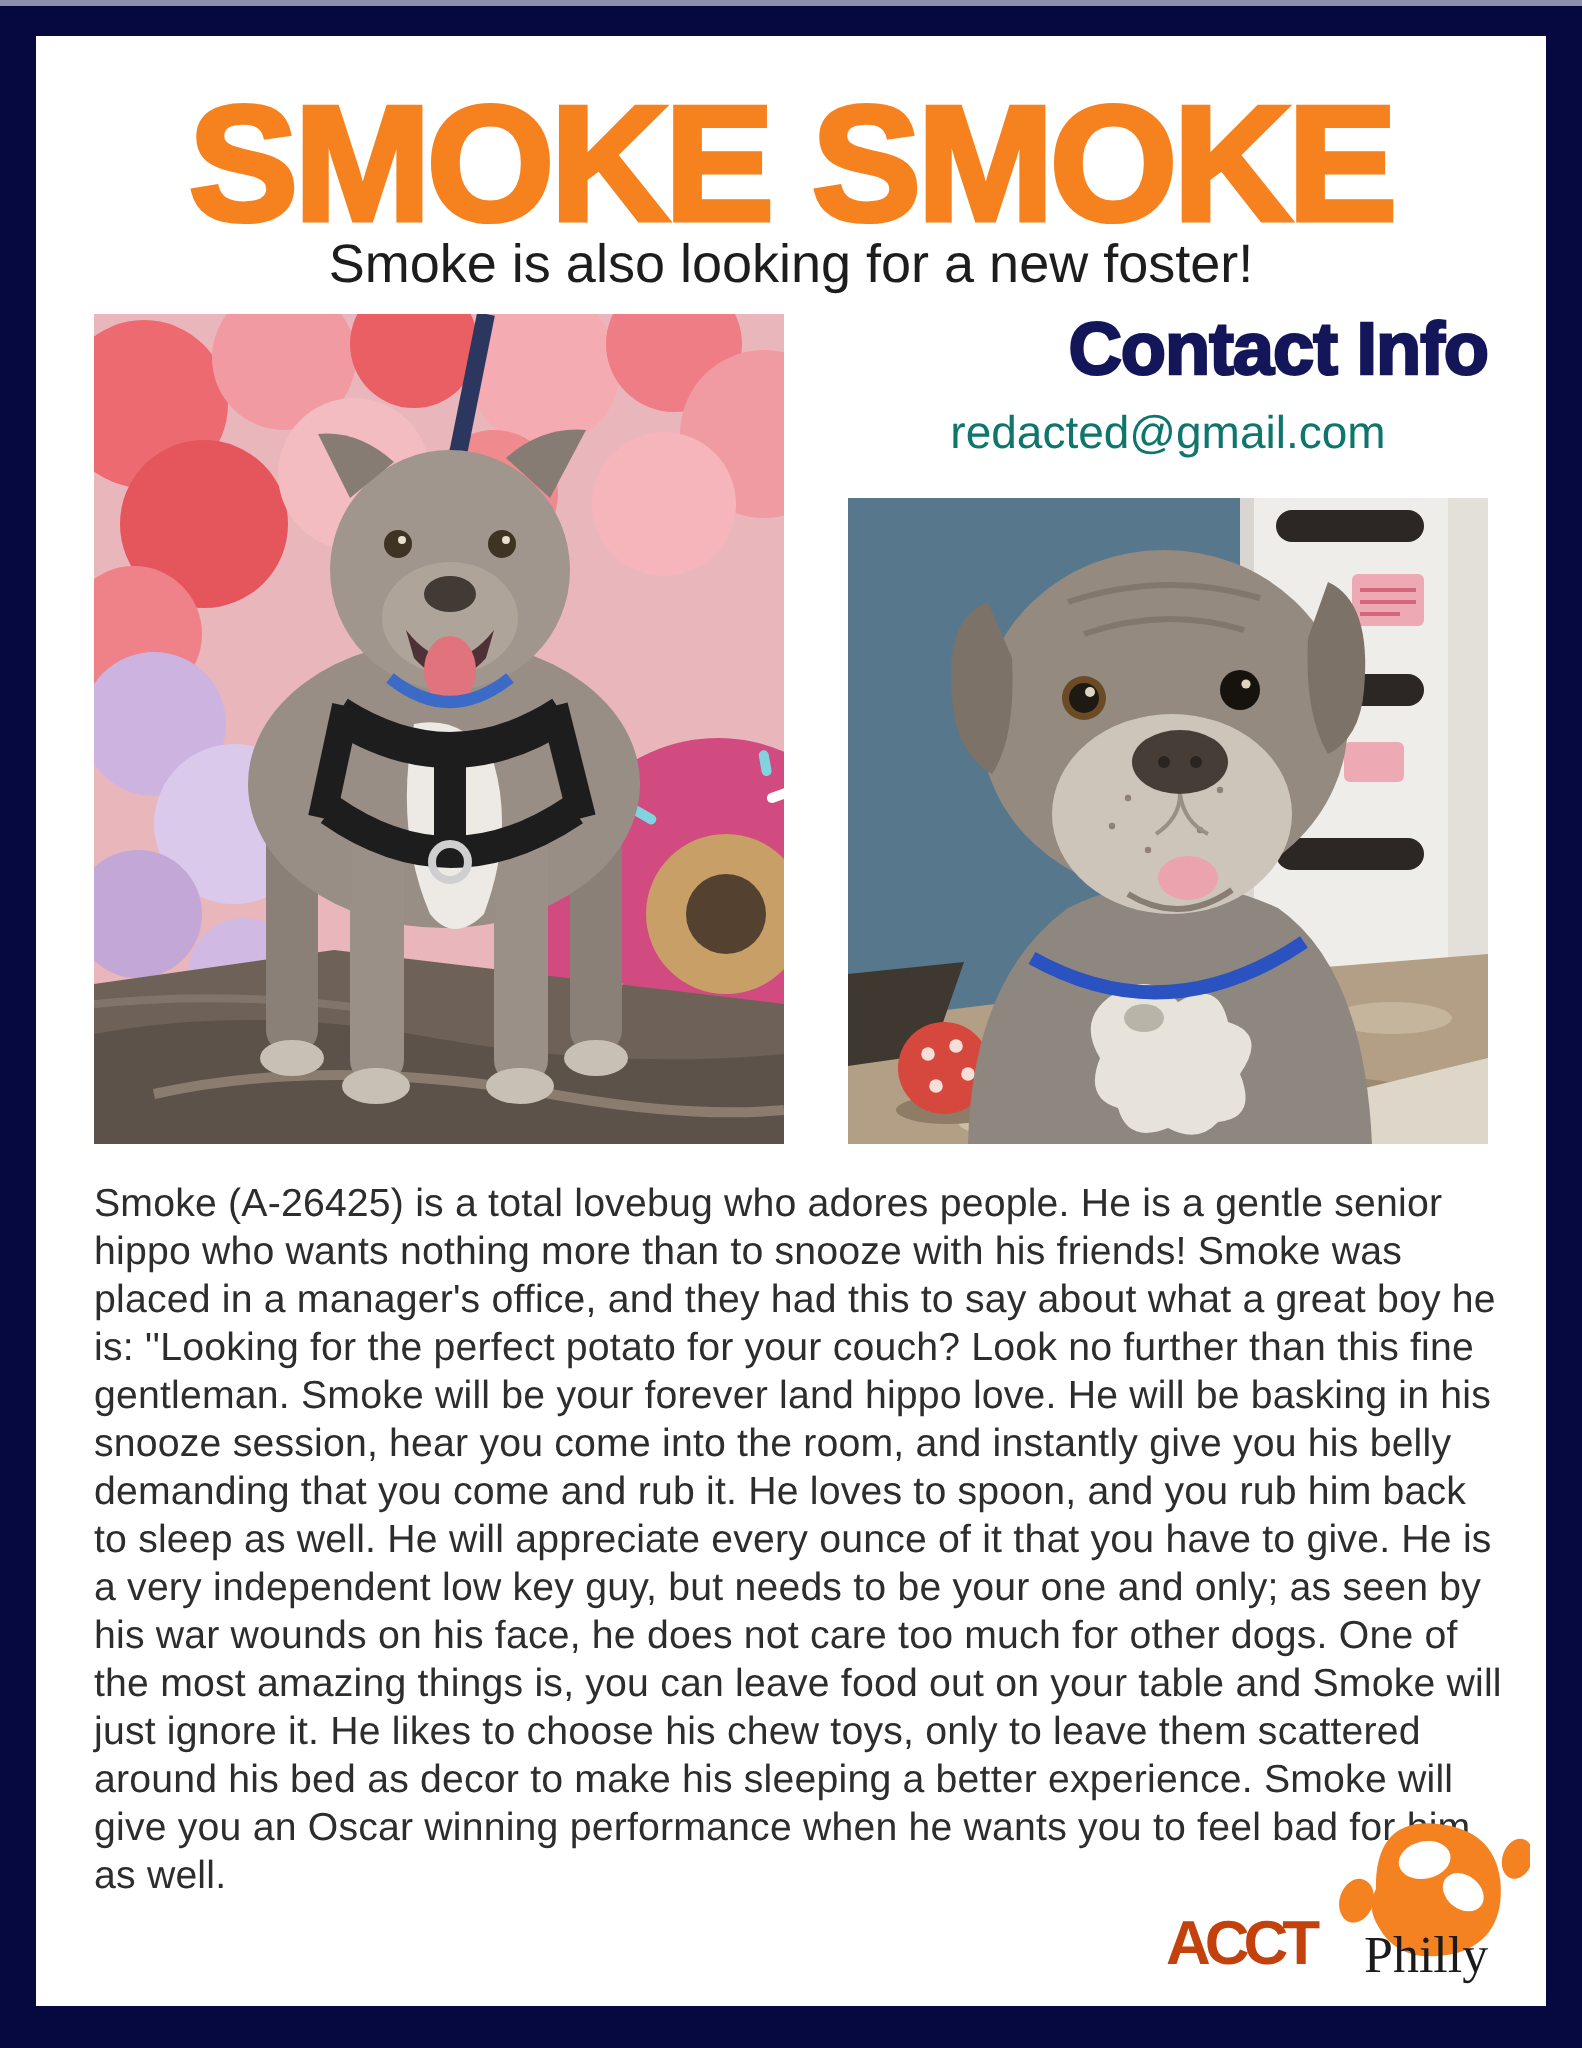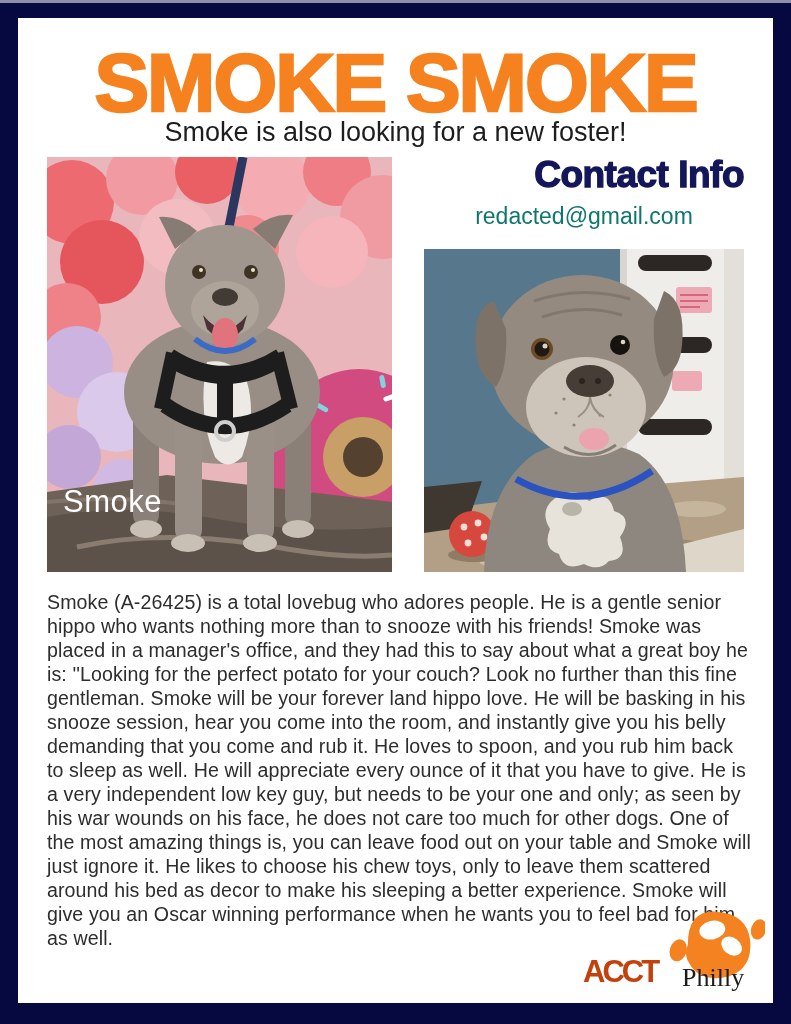--- a/index.html
+++ b/index.html
@@ -153,21 +153,20 @@
         <circle cx="152" cy="115" r="7" fill="#3f3324"></circle>
         <circle cx="204" cy="115" r="7" fill="#3f3324"></circle>
         <circle cx="154" cy="113" r="2" fill="#e8dfce"></circle>
         <circle cx="206" cy="113" r="2" fill="#e8dfce"></circle>
         <ellipse cx="178" cy="152" rx="34" ry="28" fill="#aea49a"></ellipse>
         <ellipse cx="178" cy="140" rx="13" ry="9" fill="#423a35"></ellipse>
         <path d="M156,158 Q178,186 200,158 L196,172 Q178,192 160,172 Z" fill="#4e3136"></path>
         <ellipse cx="178" cy="178" rx="13" ry="17" fill="#e0737c"></ellipse>
         <path d="M148,182 Q178,206 208,182" stroke="#3b6ac7" stroke-width="6" fill="none"></path>
       </svg>
-      <figcaption class="photo1-caption">Smoke</figcaption>
     </figure>
 
     <h2 class="contact-heading">Contact Info</h2>
     <div class="contact-email">redacted@gmail.com</div>
 
     <figure class="photo photo2">
       <svg viewBox="0 0 320 323" preserveAspectRatio="none">
         <rect width="320" height="323" fill="#57788c"></rect>
 
         <rect x="196" y="0" width="124" height="258" fill="#efedea"></rect>

